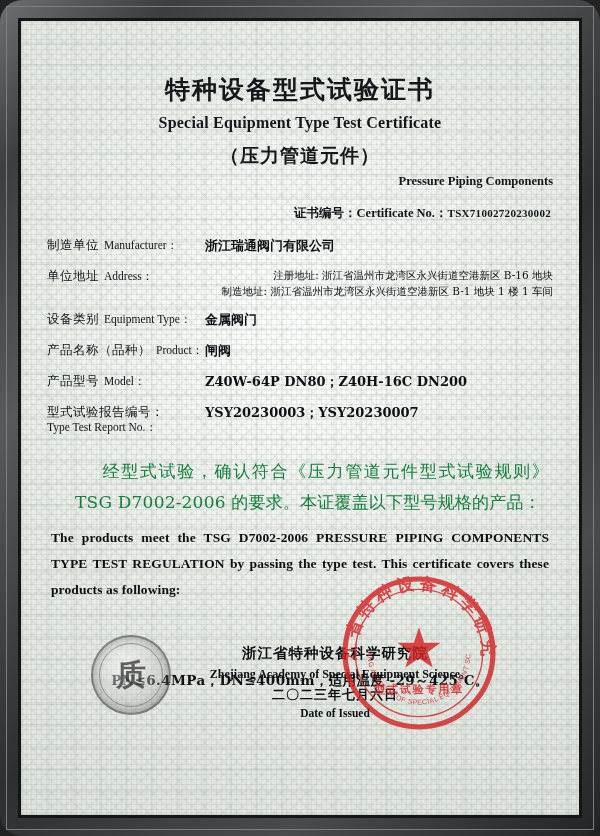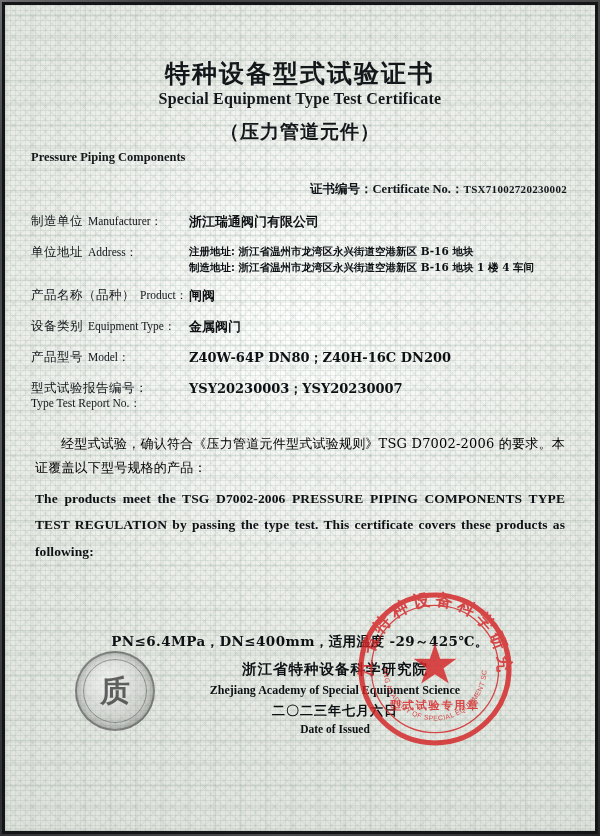--- a/index.html
+++ b/index.html
@@ -15,21 +15,22 @@
   }
 
   
   .frame {
     position: relative;
     width: 600px;
     height: 836px;
     box-sizing: border-box;
     background:
       linear-gradient(135deg, #6e6f71 0%, #3d3e40 12%, #58595b 30%, #2e2f31 55%, #4a4b4d 78%, #232426 100%);
-    padding: 2px;
+    padding: 18px;
+    border-radius: 22px;
   }
   .frame::before {
     content: "";
     position: absolute;
     inset: 6px;
     border: 1px solid #7d7e80;
     pointer-events: none;
   }
   .frame-inner {
     position: relative;
@@ -78,33 +79,34 @@
     letter-spacing: 2px;
     color: #14181b;
     margin-top: 52px;
     font-family: "DejaVu Serif", "Liberation Serif", serif;
   }
   .title-en {
     text-align: center;
     font-size: 16px;
     font-weight: bold;
     color: #14181b;
+    margin-top: 8px;
     letter-spacing: 0.2px;
   }
   .subtitle-cn {
     text-align: center;
     font-size: 19px;
     font-weight: bold;
     color: #14181b;
     margin-top: 11px;
     letter-spacing: 1px;
     font-family: "DejaVu Serif", "Liberation Serif", serif;
   }
   .subtitle-en {
-    text-align: left;
+    text-align: right;
     font-size: 12.5px;
     font-weight: bold;
     color: #14181b;
     margin-top: 5px;
   }
 
   
   .certno-row {
     margin-top: 16px;
     text-align: right;
@@ -152,37 +154,39 @@
     flex: 1;
     font-size: 13px;
     font-weight: bold;
     color: #0e1114;
     font-family: "DejaVu Serif", "Liberation Serif", serif;
     line-height: 1.45;
     padding-top: 1px;
   }
   .field-value.small {
     font-size: 10.5px;
-    font-weight: bold;
+    font-weight: normal;
     line-height: 1.5;
+    text-align: right;
   }
   .field-value .addr-line { display: block; white-space: nowrap; }
 
   
   .body-block {
     margin-top: 22px;
     padding: 0 4px;
   }
   .p-cn {
-    font-size: 13px;
-    color: #000000;
+    font-size: 17px;
+    color: #15803d;
     line-height: 1.85;
     text-align: justify;
     font-family: "DejaVu Serif", "Liberation Serif", serif;
     letter-spacing: 0.2px;
+    margin-left: 24px;
   }
   .p-cn .indent { display: inline-block; width: 26px; }
   .p-en {
     margin-top: 6px;
     font-size: 13.5px;
     font-weight: bold;
     color: #0e1114;
     line-height: 1.95;
     text-align: justify;
     text-align-last: left;
@@ -305,36 +309,36 @@
           </div>
           <div class="field-value">浙江瑞通阀门有限公司</div>
         </div>
 
         <div class="field-row">
           <div class="field-label inline">
             <span class="cn">单位地址</span><span class="en">Address：</span>
           </div>
           <div class="field-value small">
             <span class="addr-line">注册地址: 浙江省温州市龙湾区永兴街道空港新区 B-16 地块</span>
-            <span class="addr-line">制造地址: 浙江省温州市龙湾区永兴街道空港新区 B-16 地块 1 楼 4 车间</span>
-          </div>
+            <span class="addr-line">制造地址: 浙江省温州市龙湾区永兴街道空港新区 B-1 地块 1 楼 1 车间</span>
+          </div>
+        </div>
+
+        <div class="field-row">
+          <div class="field-label inline">
+            <span class="cn">设备类别</span><span class="en">Equipment Type：</span>
+          </div>
+          <div class="field-value">金属阀门</div>
         </div>
 
         <div class="field-row">
           <div class="field-label inline">
             <span class="cn">产品名称（品种）</span><span class="en">Product：</span>
           </div>
           <div class="field-value">闸阀</div>
-        </div>
-
-        <div class="field-row">
-          <div class="field-label inline">
-            <span class="cn">设备类别</span><span class="en">Equipment Type：</span>
-          </div>
-          <div class="field-value">金属阀门</div>
         </div>
 
         <div class="field-row">
           <div class="field-label inline">
             <span class="cn">产品型号</span><span class="en">Model：</span>
           </div>
           <div class="field-value">Z40W-64P DN80；Z40H-16C DN200</div>
         </div>
 
         <div class="field-row">

